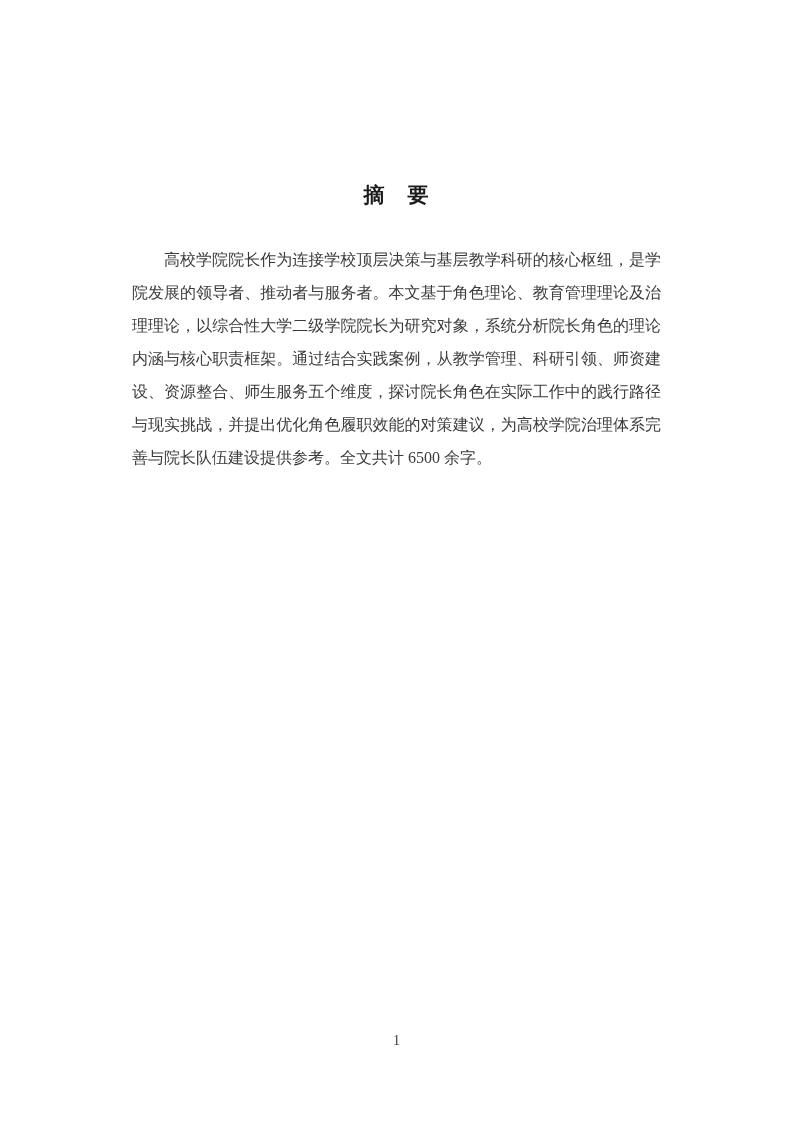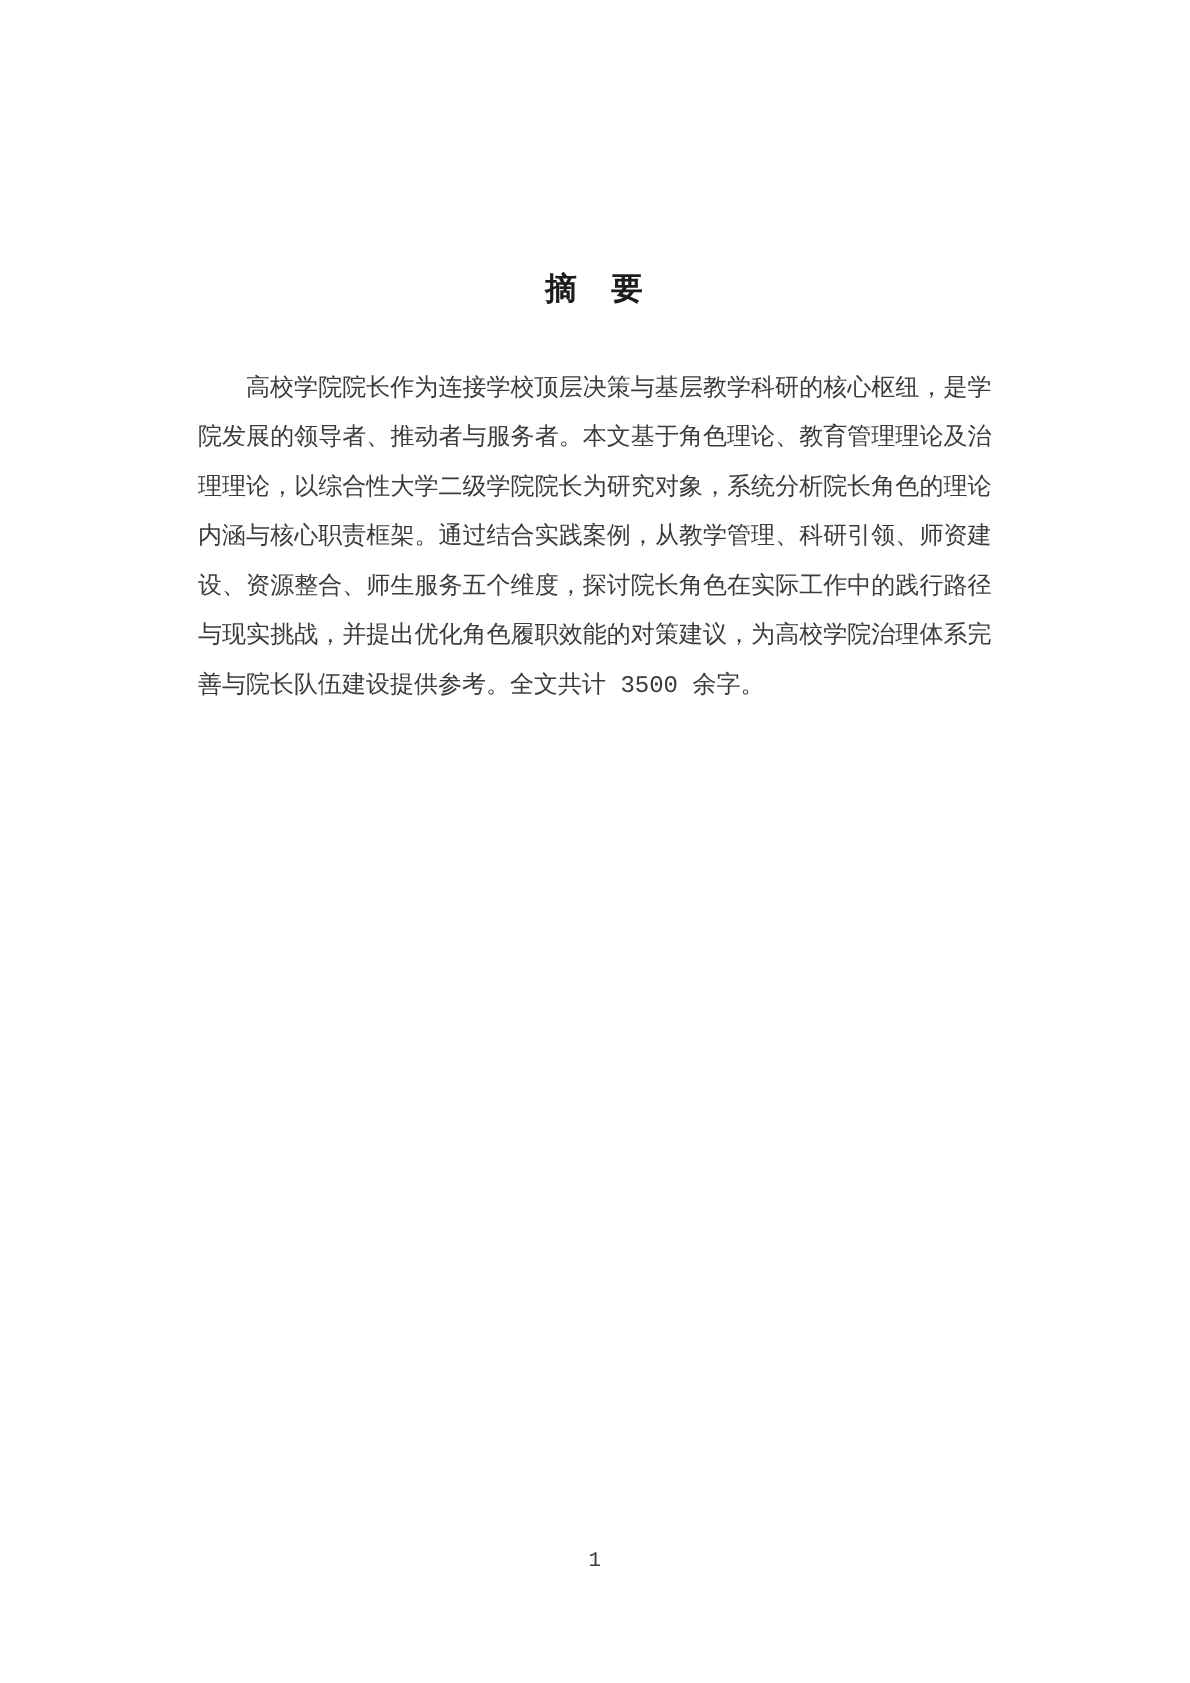--- a/index.html
+++ b/index.html
@@ -7,21 +7,21 @@
     padding: 0;
     background: #ffffff;
   }
   .page {
     position: relative;
     width: 793px;
     height: 1122px;
     margin: 0 auto;
     background: #ffffff;
     overflow: hidden;
-    font-family: Liberation Mono, monospace;
+    font-family: Liberation Serif, serif;
   }
   .content {
     padding: 0 132px;
   }
   .doc-title {
     margin: 0;
     padding-top: 181px;
     text-align: center;
     font-size: 21px;
     line-height: 28px;
@@ -48,16 +48,16 @@
     line-height: 20px;
     color: #3a3a3a;
   }
 </style>
 </head>
 <body>
 
 <div class="page">
   <div class="content">
     <h1 class="doc-title">摘　要</h1>
-    <p class="abstract">高校学院院长作为连接学校顶层决策与基层教学科研的核心枢纽，是学院发展的领导者、推动者与服务者。本文基于角色理论、教育管理理论及治理理论，以综合性大学二级学院院长为研究对象，系统分析院长角色的理论内涵与核心职责框架。通过结合实践案例，从教学管理、科研引领、师资建设、资源整合、师生服务五个维度，探讨院长角色在实际工作中的践行路径与现实挑战，并提出优化角色履职效能的对策建议，为高校学院治理体系完善与院长队伍建设提供参考。全文共计 3500 余字。</p>
+    <p class="abstract">高校学院院长作为连接学校顶层决策与基层教学科研的核心枢纽，是学院发展的领导者、推动者与服务者。本文基于角色理论、教育管理理论及治理理论，以综合性大学二级学院院长为研究对象，系统分析院长角色的理论内涵与核心职责框架。通过结合实践案例，从教学管理、科研引领、师资建设、资源整合、师生服务五个维度，探讨院长角色在实际工作中的践行路径与现实挑战，并提出优化角色履职效能的对策建议，为高校学院治理体系完善与院长队伍建设提供参考。全文共计 6500 余字。</p>
   </div>
   <div class="page-number">1</div>
 </div>
 
 </body></html>

